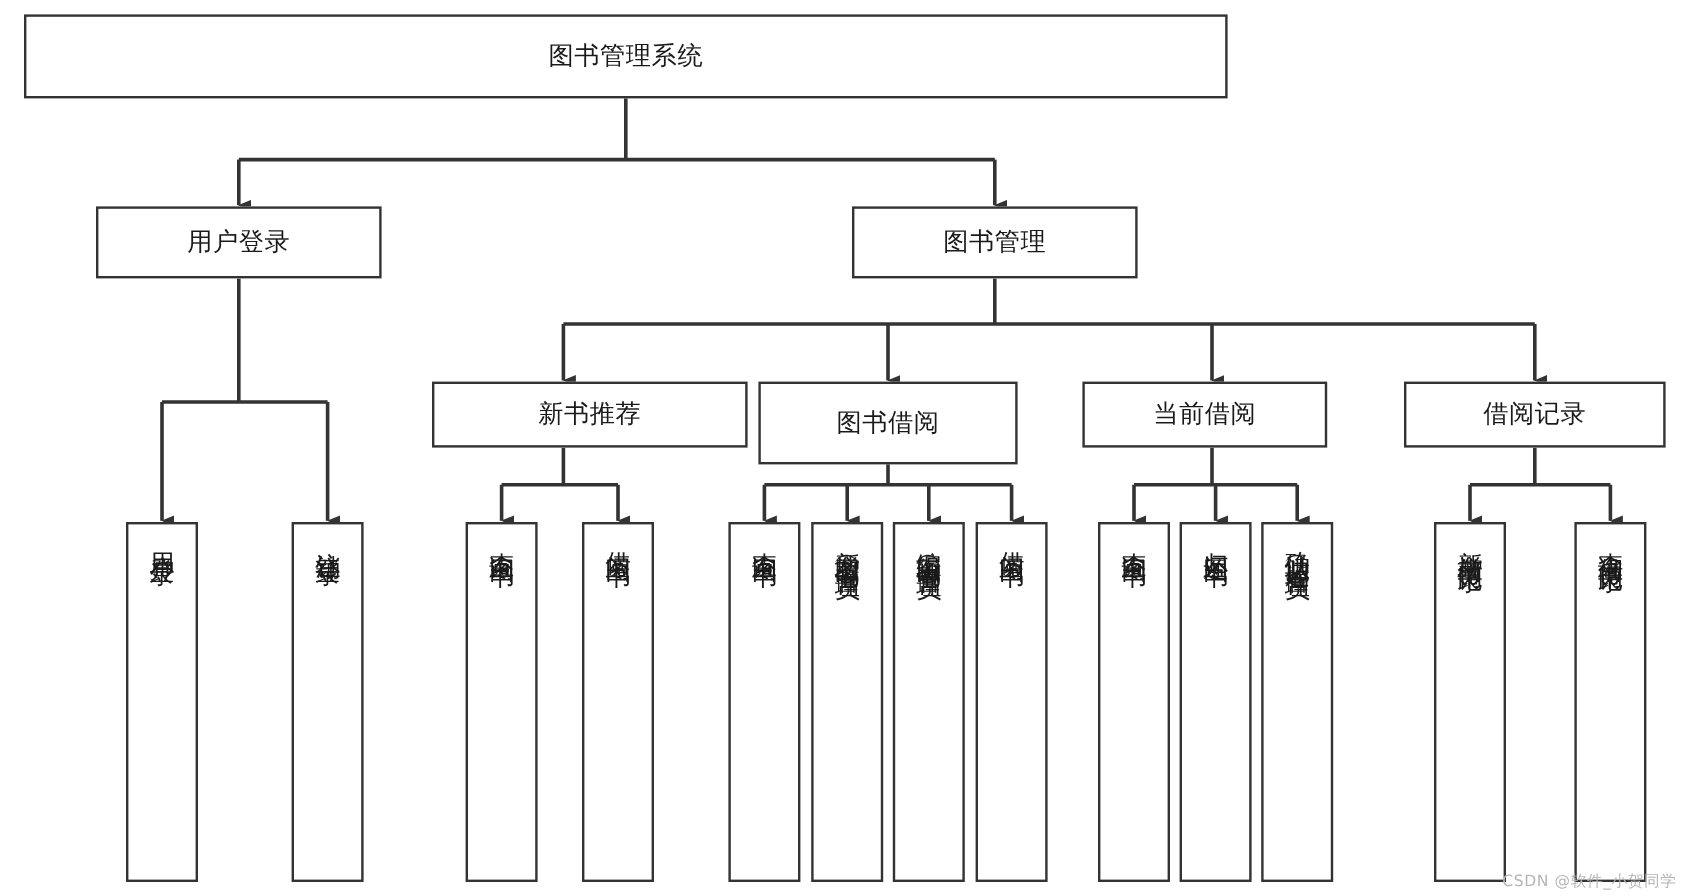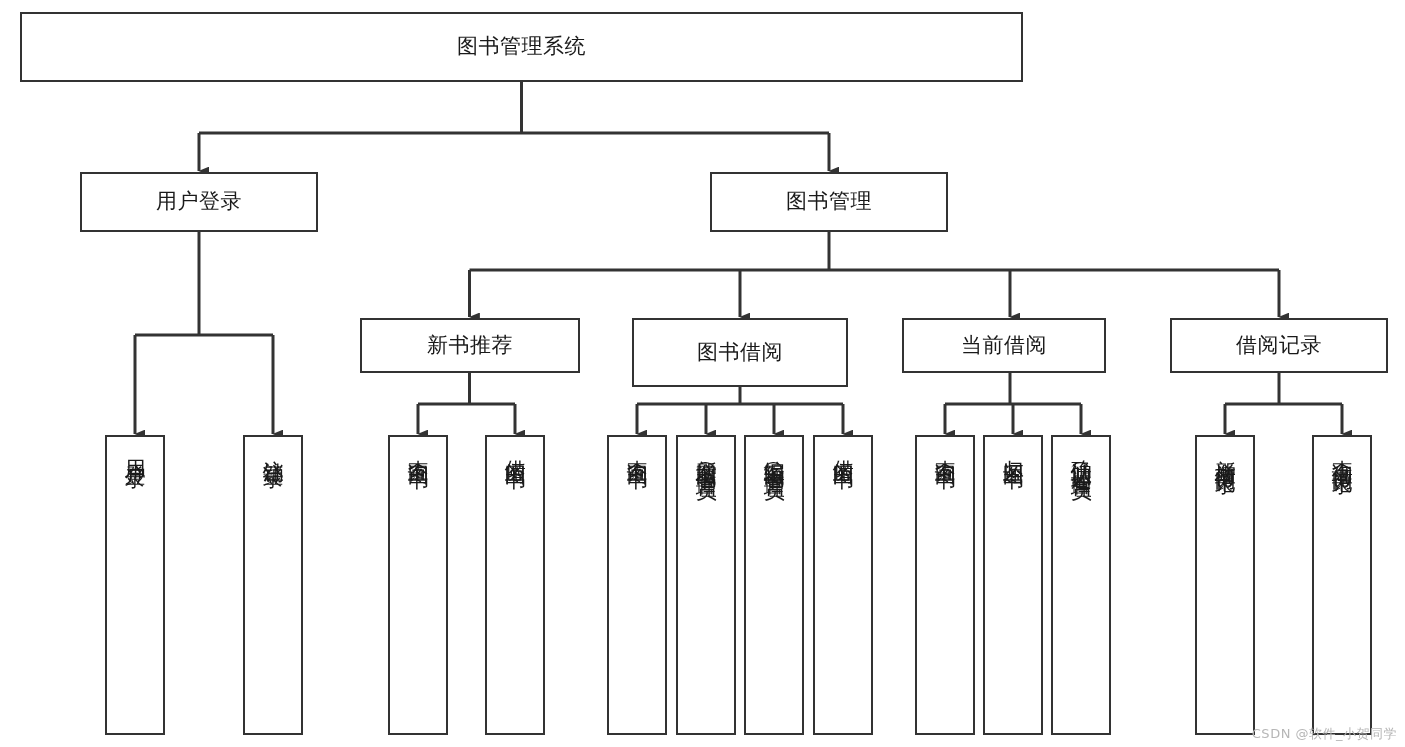--- a/index.html
+++ b/index.html
@@ -120,21 +120,21 @@
   <div id="node-layer">
       <div class="node horizontal" style="left: 20px; top: 12px; width: 1003px; height: 70px;">
         <span class="node-label">图书管理系统</span>
       </div>
       <div class="node horizontal" style="left: 80px; top: 172px; width: 238px; height: 60px;">
         <span class="node-label">用户登录</span>
       </div>
       <div class="node horizontal" style="left: 710px; top: 172px; width: 238px; height: 60px;">
         <span class="node-label">图书管理</span>
       </div>
-      <div class="node horizontal" style="left: 360px; top: 318px; width: 220px; height: 55px; align-items: center;">
+      <div class="node horizontal" style="left: 360px; top: 318px; width: 263px; height: 55px; align-items: center;">
         <span class="node-label">新书推荐</span>
       </div>
       <div class="node horizontal" style="left: 632px; top: 318px; width: 216px; height: 69px;">
         <span class="node-label">图书借阅</span>
       </div>
       <div class="node horizontal" style="left: 902px; top: 318px; width: 204px; height: 55px;">
         <span class="node-label">当前借阅</span>
       </div>
       <div class="node horizontal" style="left: 1170px; top: 318px; width: 218px; height: 55px;">
         <span class="node-label">借阅记录</span>

